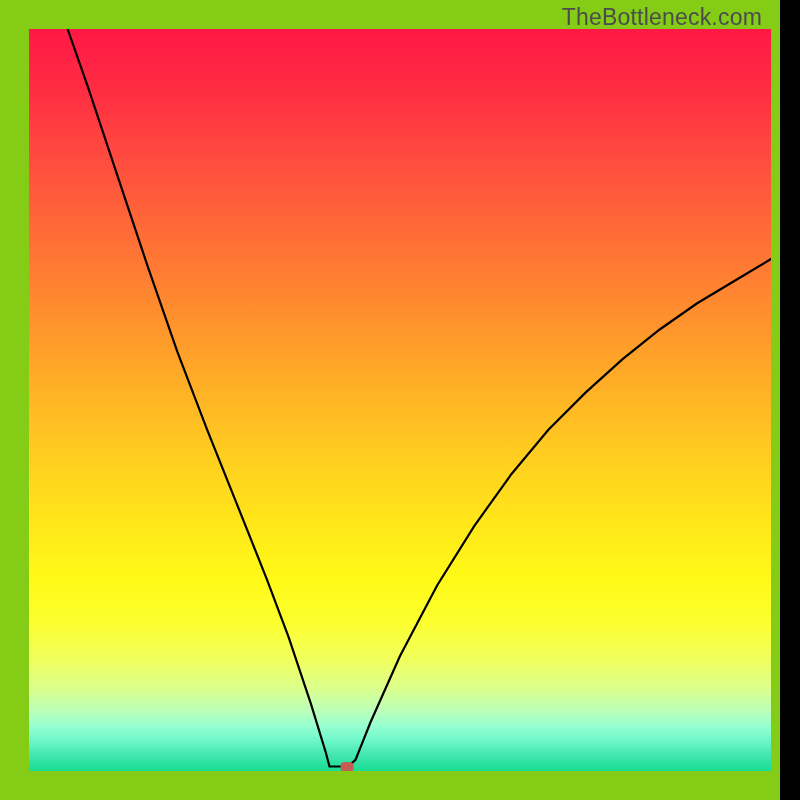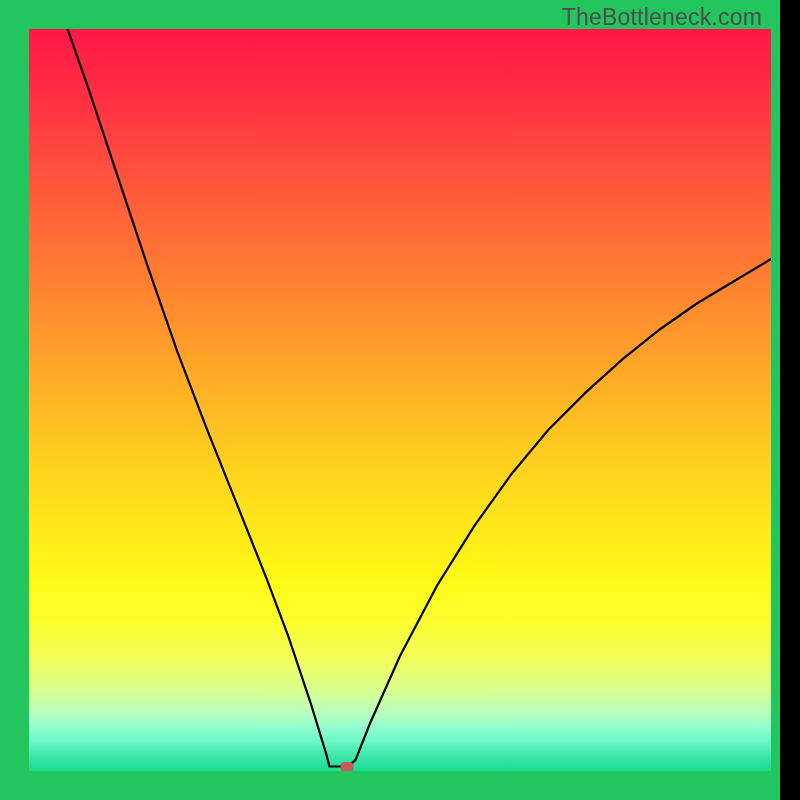--- a/index.html
+++ b/index.html
@@ -8,21 +8,21 @@
     width: 800px;
     height: 800px;
     background: #000;
     overflow: hidden;
     font-family: Arial, Helvetica, sans-serif;
   }
   .frame {
     position: relative;
     width: 780px;
     height: 800px;
-    background: #22c55e;
+    background: #84cc16;
     text-align: center;
   }
   .watermark {
     position: absolute;
     top: 4px;
     right: 18px;
     color: #4d4c4c;
     font-size: 23px;
     font-weight: 500;
     letter-spacing: 0.2px;

